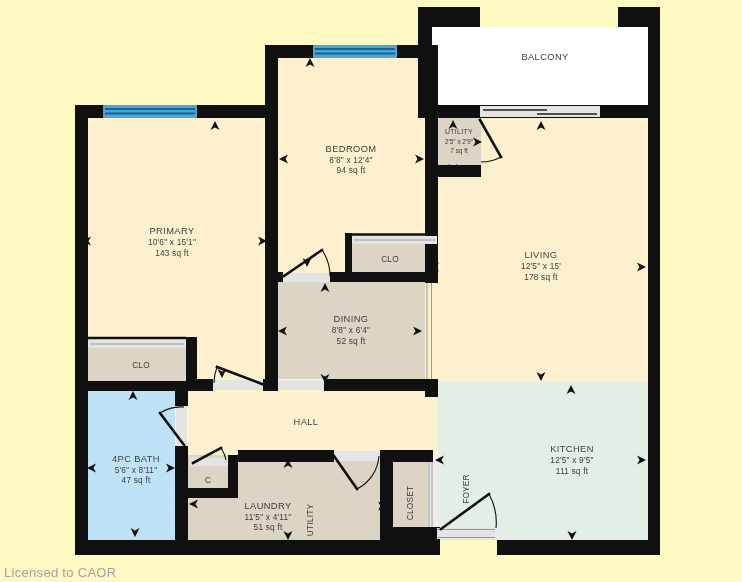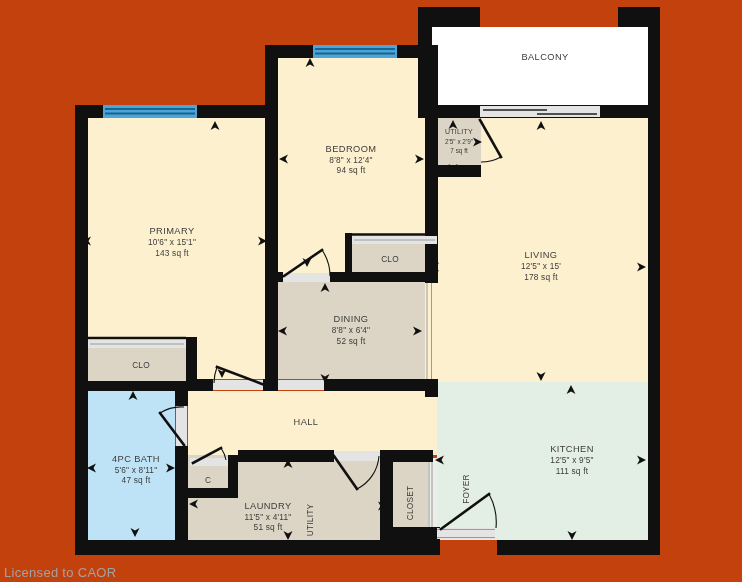--- a/index.html
+++ b/index.html
@@ -1,16 +1,16 @@
 <!DOCTYPE html>
 <html><head>
 <meta charset="utf-8">
 <style>
   html,body{margin:0;padding:0;background:#fff;}
-  .stage{position:relative;width:742px;height:582px;background:#c2410c;overflow:hidden;
+  .stage{position:relative;width:742px;height:582px;background:#fef9c3;overflow:hidden;
          font-family:"Liberation Sans",sans-serif;}
   svg text{font-family:"Liberation Sans",sans-serif;fill:#3c3c3c;text-anchor:middle;}
   .nm{font-size:9.3px;letter-spacing:.4px;}
   .dm{font-size:8.3px;letter-spacing:.2px;}
   .sm{font-size:7px;letter-spacing:.3px;}
   .smd{font-size:6.4px;}
   .lic{font-size:13px;fill:#a2a2a2;text-anchor:start;letter-spacing:.3px;}
   .wall{fill:#101010;}
   .cream{fill:#fcf0cf;}
   .tan{fill:#dcd5c5;}

